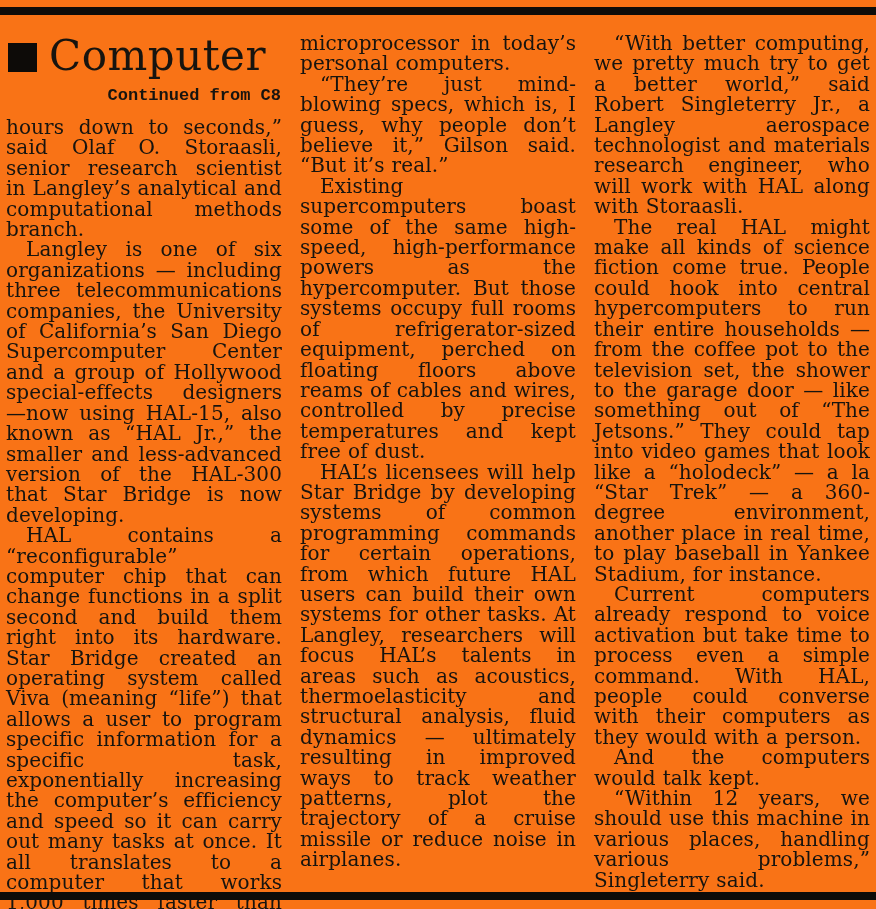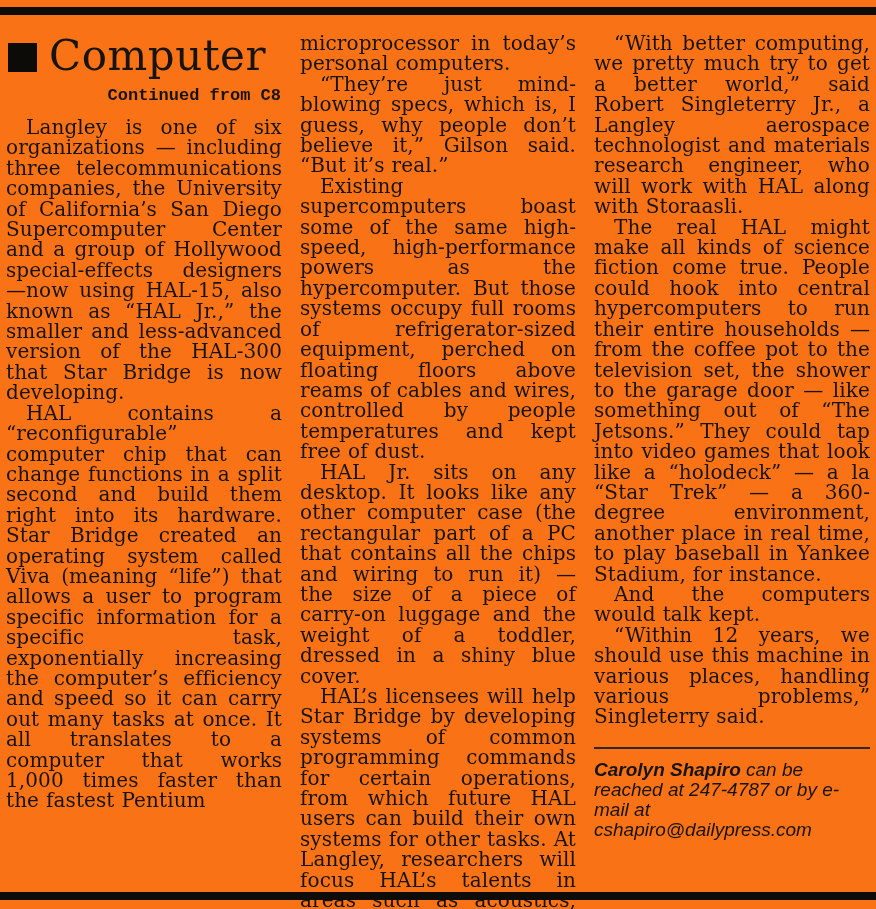--- a/index.html
+++ b/index.html
@@ -95,35 +95,36 @@
   <div class="content">
 
     <div class="col">
       <div class="masthead">
         <div class="headline-row">
           <span class="square-bullet"></span>
           <h1 class="headline">Computer</h1>
         </div>
         <div class="continued">Continued from C8</div>
       </div>
+      <p class="body">hours down to seconds,” said Olaf O. Storaasli, senior research scientist in Langley’s analytical and computational methods branch.</p>
       <p class="body ind">Langley is one of six organizations — including three telecommunications companies, the University of California’s San Diego Supercomputer Center and a group of Hollywood special-effects designers —now using HAL-15, also known as “HAL Jr.,” the smaller and less-advanced version of the HAL-300 that Star Bridge is now developing.</p>
       <p class="body ind">HAL contains a “reconfigurable” computer chip that can change functions in a split second and build them right into its hardware. Star Bridge created an operating system called Viva (meaning “life”) that allows a user to program specific information for a specific task, exponentially increasing the computer’s efficiency and speed so it can carry out many tasks at once. It all translates to a computer that works 1,000 times faster than the fastest Pentium</p>
     </div>
 
     <div class="col">
       <p class="body">microprocessor in today’s personal computers.</p>
       <p class="body ind">“They’re just mind-blowing specs, which is, I guess, why people don’t believe it,” Gilson said. “But it’s real.”</p>
-      <p class="body ind">Existing supercomputers boast some of the same high-speed, high-performance powers as the hypercomputer. But those systems occupy full rooms of refrigerator-sized equipment, perched on floating floors above reams of cables and wires, controlled by people temperatures and kept free of dust.</p>
-      <p class="body ind">HAL Jr. sits on any desktop. It looks like any other computer case (the rectangular part of a PC that contains all the chips and wiring to run it) — the size of a piece of carry-on luggage and the weight of a toddler, dressed in a shiny blue cover.</p>
+      <p class="body ind">Existing supercomputers boast some of the same high-speed, high-performance powers as the hypercomputer. But those systems occupy full rooms of refrigerator-sized equipment, perched on floating floors above reams of cables and wires, controlled by precise temperatures and kept free of dust.</p>
       <p class="body ind">HAL’s licensees will help Star Bridge by developing systems of common programming commands for certain operations, from which future HAL users can build their own systems for other tasks. At Langley, researchers will focus HAL’s talents in areas such as acoustics, thermoelasticity and structural analysis, fluid dynamics — ultimately resulting in improved ways to track weather patterns, plot the trajectory of a cruise missile or reduce noise in airplanes.</p>
     </div>
 
     <div class="col">
       <p class="body ind">“With better computing, we pretty much try to get a better world,” said Robert Singleterry Jr., a Langley aerospace technologist and materials research engineer, who will work with HAL along with Storaasli.</p>
       <p class="body ind">The real HAL might make all kinds of science fiction come true. People could hook into central hypercomputers to run their entire households — from the coffee pot to the television set, the shower to the garage door — like something out of “The Jetsons.” They could tap into video games that look like a “holodeck” — a la “Star Trek” — a 360-degree environment, another place in real time, to play baseball in Yankee Stadium, for instance.</p>
+      <p class="body ind">Current computers already respond to voice activation but take time to process even a simple command. With HAL, people could converse with their computers as they would with a person.</p>
       <p class="body ind">And the computers would talk kept.</p>
       <p class="body ind">“Within 12 years, we should use this machine in various places, handling various problems,” Singleterry said.</p>
 
       <div class="footer-note">
         <hr class="footer-rule">
         <p class="tagline"><span class="author">Carolyn Shapiro</span><span> can be reached at 247-4787 or by e-mail at cshapiro@dailypress.com</span></p>
       </div>
     </div>
 
   </div>

